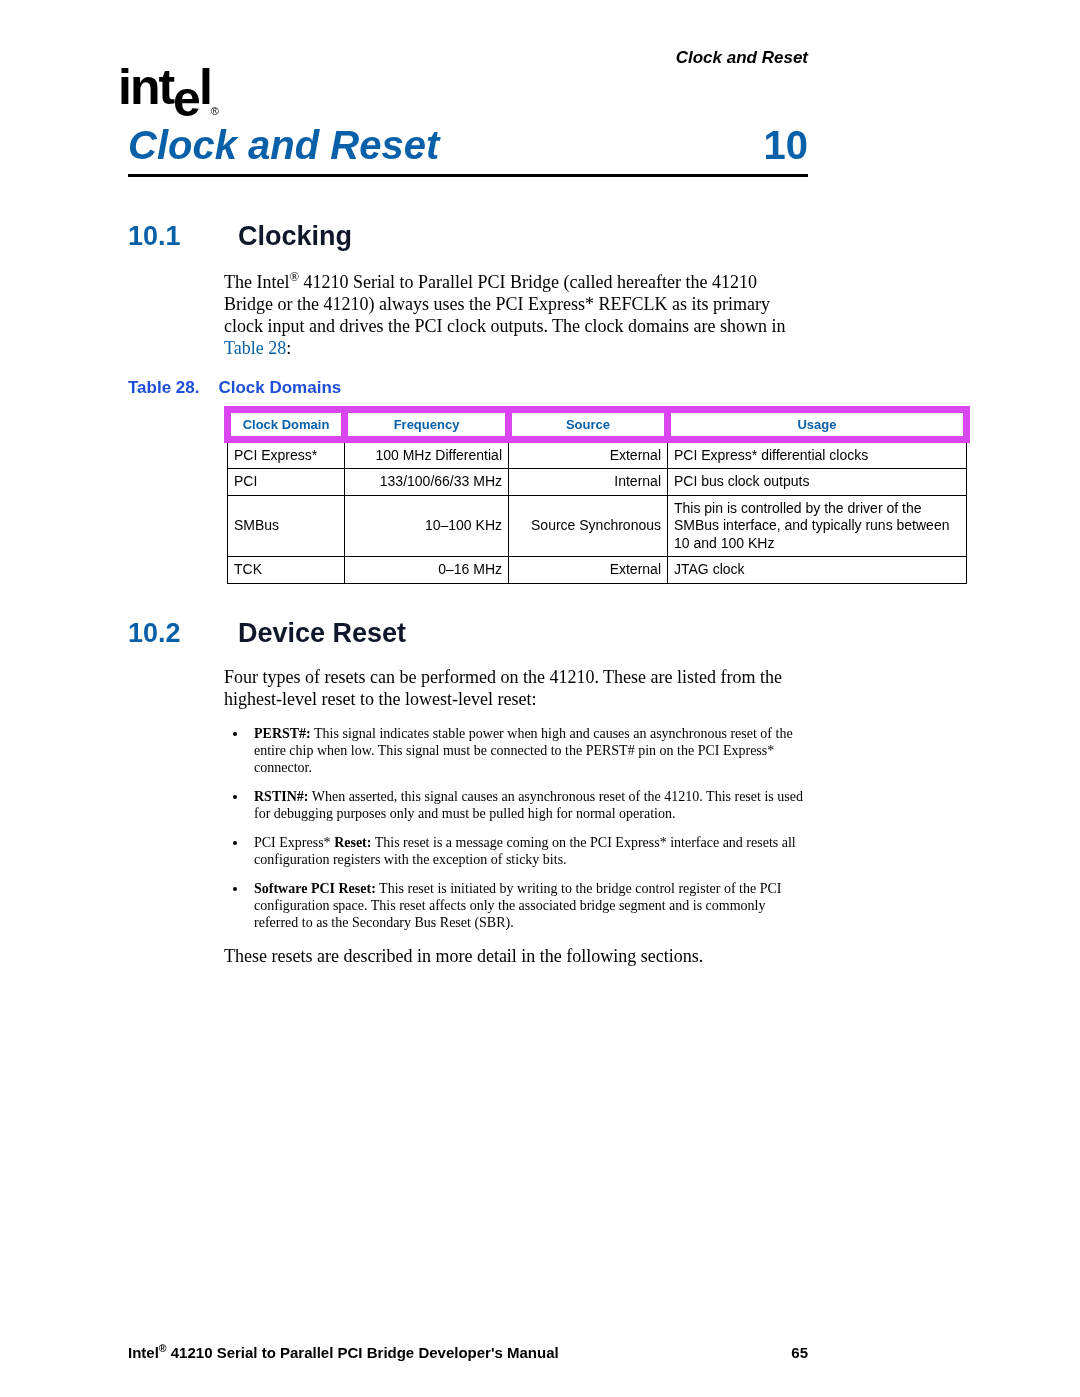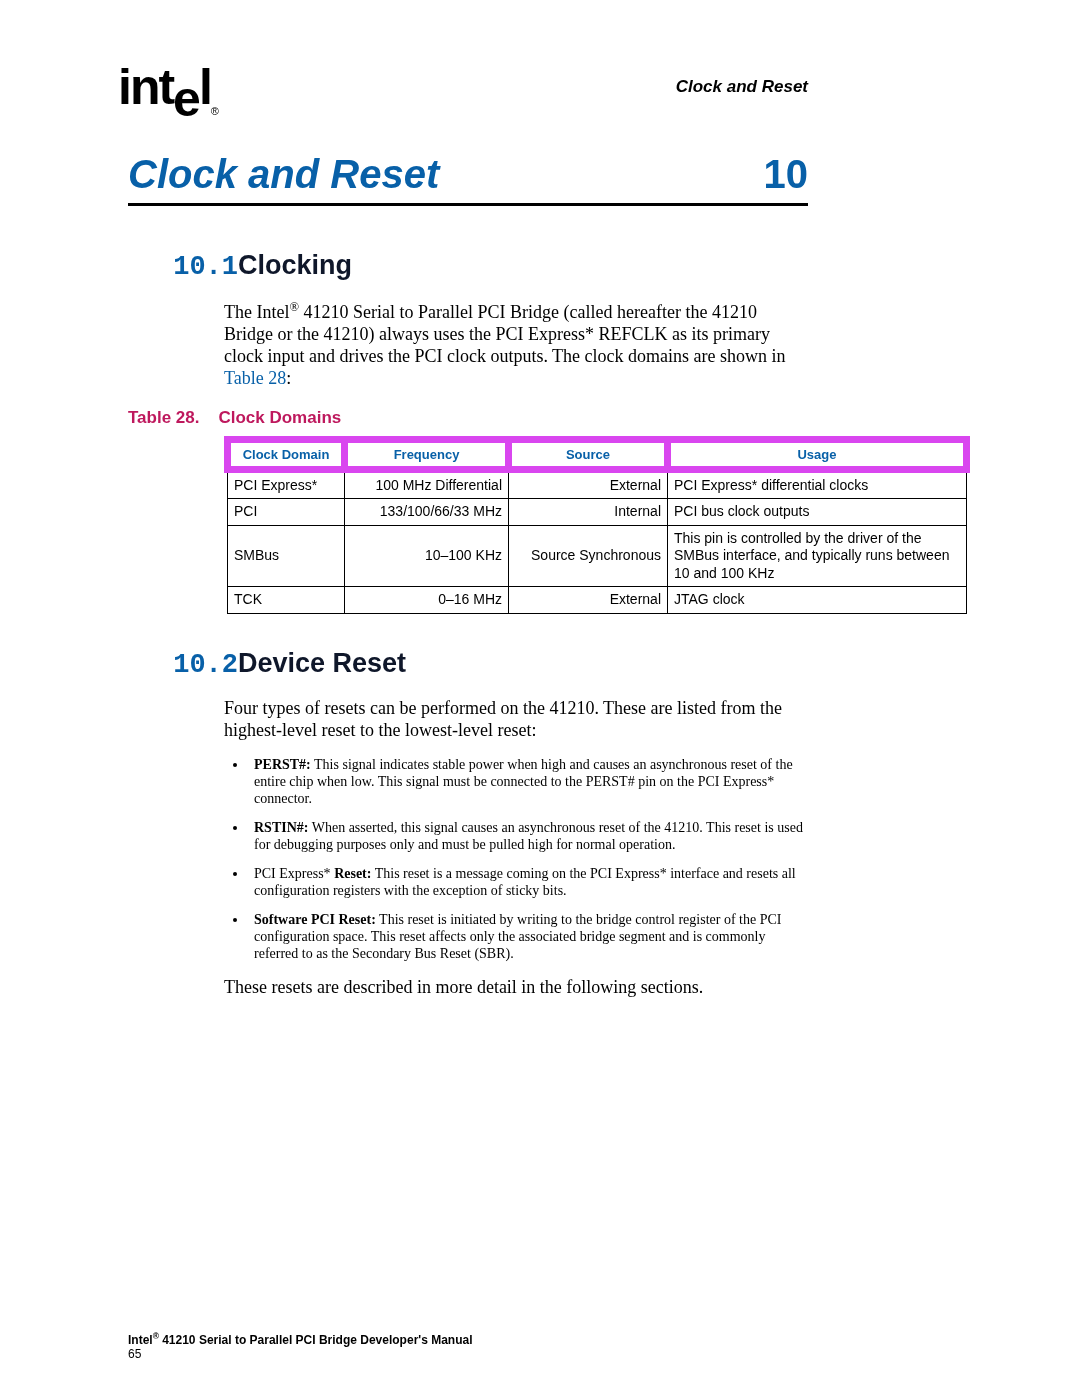--- a/index.html
+++ b/index.html
@@ -6,21 +6,21 @@
     margin: 0;
     background: #fff;
     font-family: "Times New Roman", Times, serif;
     color: #000;
   }
   .page {
     width: 916px;
     height: 1397px;
     position: relative;
     box-sizing: border-box;
-    padding: 67px 108px 40px 128px;
+    padding: 38px 108px 40px 128px;
   }
   .running-head {
     text-align: right;
     font-family: Arial, Helvetica, sans-serif;
     font-weight: bold;
     font-style: italic;
     font-size: 17px;
     margin-top: 10px;
     margin-bottom: 55px;
   }
@@ -64,47 +64,46 @@
     font-size: 40px;
     color: #0860a8;
   }
   .sec-row {
     display: flex;
     align-items: baseline;
     margin-top: 16px;
     margin-bottom: 18px;
   }
   .sec-num {
-    font-family: Liberation Mono, monospace;
+    font-family: Liberation Sans, sans-serif;
     font-weight: bold;
     font-size: 27px;
     color: #0860a8;
     width: 110px;
-    text-align: right;
   }
   .sec-title {
     font-family: Arial, Helvetica, sans-serif;
     font-weight: bold;
     font-size: 27px;
     color: #0f172a;
   }
   .body-text {
     margin-left: 96px;
     font-size: 18px;
     line-height: 1.22;
     margin-bottom: 14px;
   }
   .table-link {
     color: #0860a8;
   }
   .table-caption {
     font-family: Arial, Helvetica, sans-serif;
     font-weight: bold;
     font-size: 17px;
-    color: #be185d;
+    color: #1d4ed8;
     margin-left: 0px;
     margin-top: 18px;
     margin-bottom: 8px;
   }
   table.clock-domains {
     margin-left: 96px;
     border-collapse: collapse;
     font-family: Arial, Helvetica, sans-serif;
     font-size: 14px;
     width: 746px;
@@ -137,28 +136,27 @@
   }
   .footer {
     position: absolute;
     bottom: 36px;
     left: 128px;
     right: 108px;
     display: flex;
     justify-content: space-between;
     align-items: baseline;
     font-family: Arial, Helvetica, sans-serif;
-    font-size: 12px;
-    flex-direction: column;
+    font-size: 15px;
   }
   .footer .manual-title {
     font-weight: bold;
   }
   .footer .page-num {
-    font-weight: normal;
+    font-weight: bold;
   }
   sup { font-size: 0.7em; }
 </style>
 </head>
 <body>
 
 <div class="page">
 
   <div class="logo">
     <span>int</span><span class="low-e">e</span><span>l</span><span class="reg">®</span>

